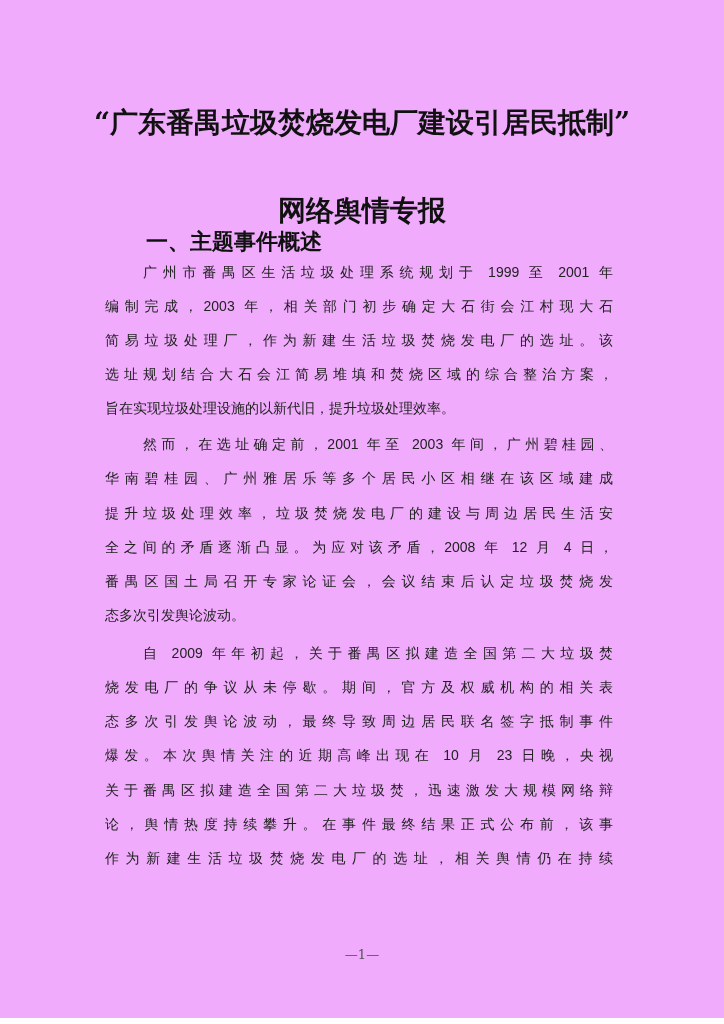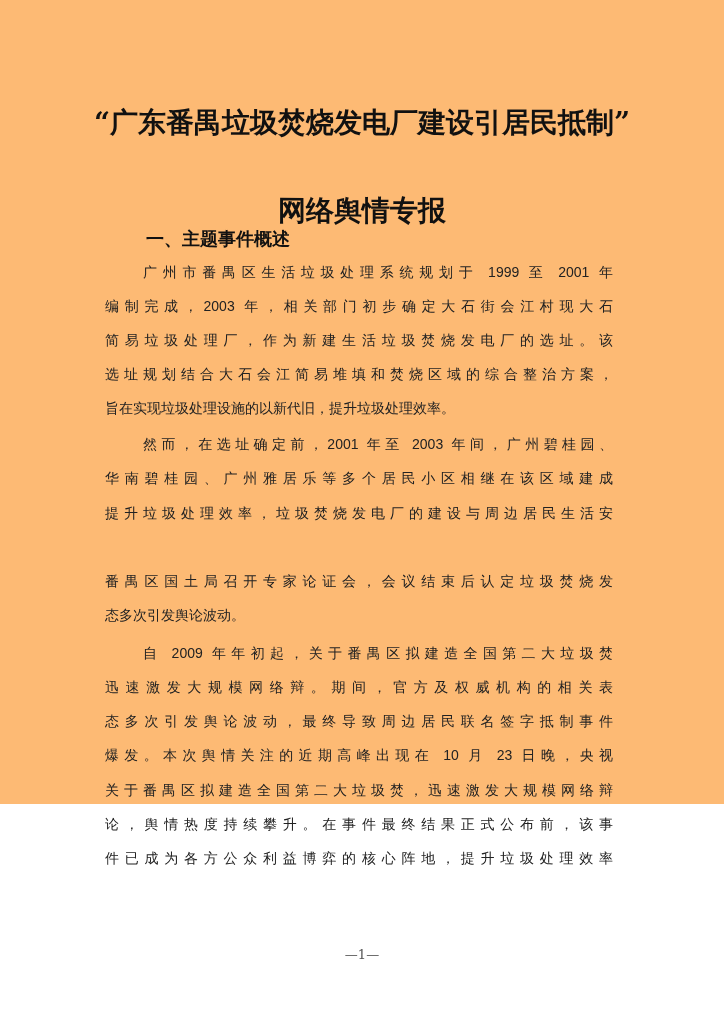--- a/index.html
+++ b/index.html
@@ -1,28 +1,28 @@
 <!DOCTYPE html>
 <html><head>
   <meta charset="utf-8">
   <style>
     html, body { margin: 0; padding: 0; background: #ffffff; }
     body { width: 724px; height: 1024px; position: relative; overflow: hidden; color: #1a1a1a; }
-    .page { position: absolute; left: 0; top: 0; width: 724px; height: 804px; background: #fdba74; }
+    .page { position: absolute; left: 0; top: 0; width: 724px; height: 1018px; background: #f0abfc; }
     .title {
       position: absolute; left: 0; width: 724px; text-align: center;
       font-family: "DejaVu Serif", "Liberation Serif", serif; font-weight: bold;
       font-size: 28px; color: #111; letter-spacing: 0px; white-space: nowrap;
     }
     .title.l1 { top: 104px; }
     .title.l2 { top: 144px; margin-top: 48px; }
     .heading {
       position: absolute; left: 146px; top: 227px;
       font-family: "DejaVu Sans", "Liberation Sans", sans-serif; font-weight: bold;
-      font-size: 18px; color: #111; white-space: nowrap;
+      font-size: 22px; color: #111; white-space: nowrap;
     }
     .line {
       position: absolute; left: 105px; width: 508px;
       font-family: Liberation Sans, sans-serif;
       font-size: 14px; color: #222; white-space: nowrap;
       text-align: justify; text-align-last: justify; height: 26px; line-height: 26px;
     }
     .line.indent { left: 143px; width: 470px; }
     .line.last { text-align-last: left; }
     .footer {
@@ -41,25 +41,26 @@
 
   <div class="line indent" style="top:259px">广州市番禺区生活垃圾处理系统规划于 1999 至 2001 年</div>
   <div class="line" style="top:293px">编制完成，2003 年，相关部门初步确定大石街会江村现大石</div>
   <div class="line" style="top:327px">简易垃圾处理厂，作为新建生活垃圾焚烧发电厂的选址。该</div>
   <div class="line last" style="top:395px">旨在实现垃圾处理设施的以新代旧，提升垃圾处理效率。</div>
   <div class="line" style="top:361px">选址规划结合大石会江简易堆填和焚烧区域的综合整治方案，</div>
 
   <div class="line indent" style="top:431px">然而，在选址确定前，2001 年至 2003 年间，广州碧桂园、</div>
   <div class="line" style="top:465px">华南碧桂园、广州雅居乐等多个居民小区相继在该区域建成</div>
   <div class="line" style="top:500px">提升垃圾处理效率，垃圾焚烧发电厂的建设与周边居民生活安</div>
+  <div class="line" style="top:534px">全之间的矛盾逐渐凸显。为应对该矛盾，2008 年 12 月 4 日，</div>
   <div class="line" style="top:568px">番禺区国土局召开专家论证会，会议结束后认定垃圾焚烧发</div>
   <div class="line last" style="top:602px">态多次引发舆论波动。</div>
 
   <div class="line indent" style="top:640px">自 2009 年年初起，关于番禺区拟建造全国第二大垃圾焚</div>
-  <div class="line" style="top:674px">迅速激发大规模网络辩。期间，官方及权威机构的相关表</div>
+  <div class="line" style="top:674px">烧发电厂的争议从未停歇。期间，官方及权威机构的相关表</div>
   <div class="line" style="top:708px">态多次引发舆论波动，最终导致周边居民联名签字抵制事件</div>
   <div class="line" style="top:742px">爆发。本次舆情关注的近期高峰出现在 10 月 23 日晚，央视</div>
   <div class="line" style="top:777px">关于番禺区拟建造全国第二大垃圾焚，迅速激发大规模网络辩</div>
   <div class="line" style="top:811px">论，舆情热度持续攀升。在事件最终结果正式公布前，该事</div>
-  <div class="line" style="top:845px">件已成为各方公众利益博弈的核心阵地，提升垃圾处理效率</div>
+  <div class="line" style="top:845px">作为新建生活垃圾焚烧发电厂的选址，相关舆情仍在持续</div>
 
   <div class="footer">—1—</div>
 </div>
 
 </body></html>

